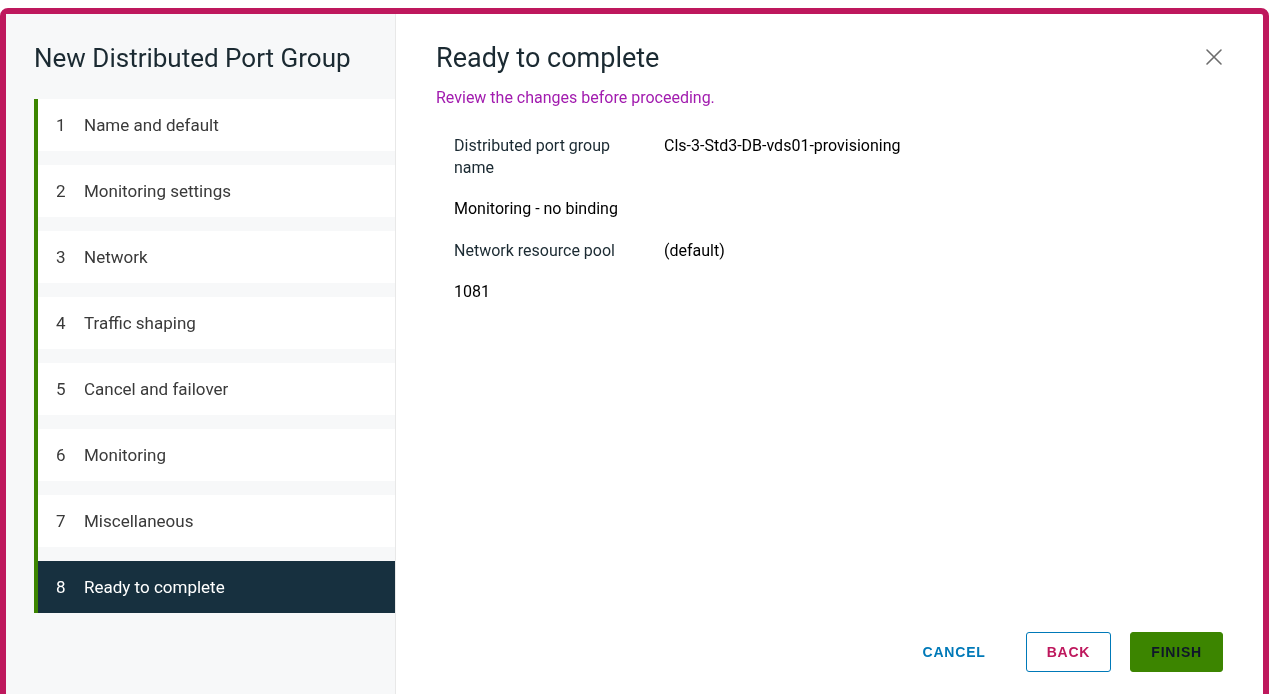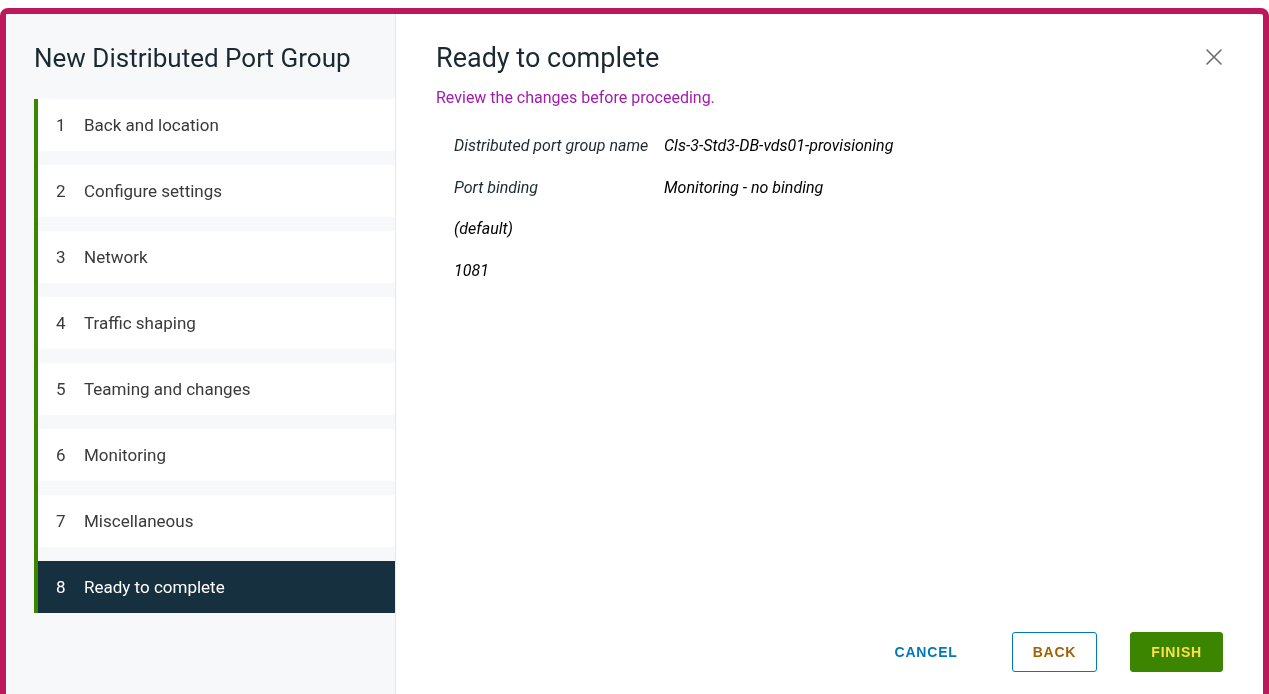--- a/index.html
+++ b/index.html
@@ -90,21 +90,20 @@
       border: none;
       padding: 4px 0 0 0;
     }
     .content-subtitle {
       font-size: 16px;
       color: #a21caf;
       margin-bottom: 28px;
     }
     .summary {
       padding-left: 18px;
-      font-style: italic;
     }
     .summary-row {
       display: flex;
       margin-bottom: 20px;
       font-size: 16px;
     }
     .summary-label {
       width: 210px;
       color: #1b2a32;
       padding-right: 12px;
@@ -112,74 +111,74 @@
     }
     .summary-value {
       color: #000000;
       line-height: 1.35;
     }
     .footer {
       margin-top: auto;
       display: flex;
       justify-content: flex-end;
       align-items: center;
-      gap: 33px;
+      gap: 19px;
       padding-top: 20px;
     }
     .btn {
       font-size: 14px;
       font-weight: 600;
       letter-spacing: 0.8px;
       text-transform: uppercase;
       padding: 11px 20px;
       border-radius: 3px;
       cursor: pointer;
       border: 1px solid transparent;
       background: transparent;
     }
     .btn-cancel {
       color: #0079b8;
     }
     .btn-back {
-      color: #a16207;
+      color: #be185d;
       border: 1px solid #0079b8;
     }
     .btn-finish {
       background: #3c8500;
-      color: #fde047;
+      color: #0f172a;
       border: 1px solid #3c8500;
     }
   </style>
 </head>
 <body>
 
 <div class="dialog">
 
   <div class="sidebar">
     <h1 class="sidebar-title">New Distributed Port Group</h1>
     <div class="steps">
       <div class="step">
         <span class="step-num">1</span>
-        <span>Back and location</span>
+        <span>Name and default</span>
       </div>
       <div class="step">
         <span class="step-num">2</span>
-        <span>Configure settings</span>
+        <span>Monitoring settings</span>
       </div>
       <div class="step">
         <span class="step-num">3</span>
         <span>Network</span>
       </div>
       <div class="step">
         <span class="step-num">4</span>
         <span>Traffic shaping</span>
       </div>
       <div class="step">
         <span class="step-num">5</span>
-        <span>Teaming and changes</span>
+        <span>Cancel and failover</span>
       </div>
       <div class="step">
         <span class="step-num">6</span>
         <span>Monitoring</span>
       </div>
       <div class="step">
         <span class="step-num">7</span>
         <span>Miscellaneous</span>
       </div>
       <div class="step active">
@@ -203,24 +202,24 @@
         </span>
       </button>
     </div>
 
     <div class="summary">
       <div class="summary-row">
         <div class="summary-label">Distributed port group name</div>
         <div class="summary-value">Cls-3-Std3-DB-vds01-provisioning</div>
       </div>
       <div class="summary-row">
-        <div class="summary-label">Port binding</div>
         <div class="summary-value">Monitoring - no binding</div>
       </div>
       <div class="summary-row">
+        <div class="summary-label">Network resource pool</div>
         <div class="summary-value">(default)</div>
       </div>
       <div class="summary-row">
         <div class="summary-value">1081</div>
       </div>
     </div>
 
     <div class="footer">
       <button class="btn btn-cancel">Cancel</button>
       <button class="btn btn-back">Back</button>

